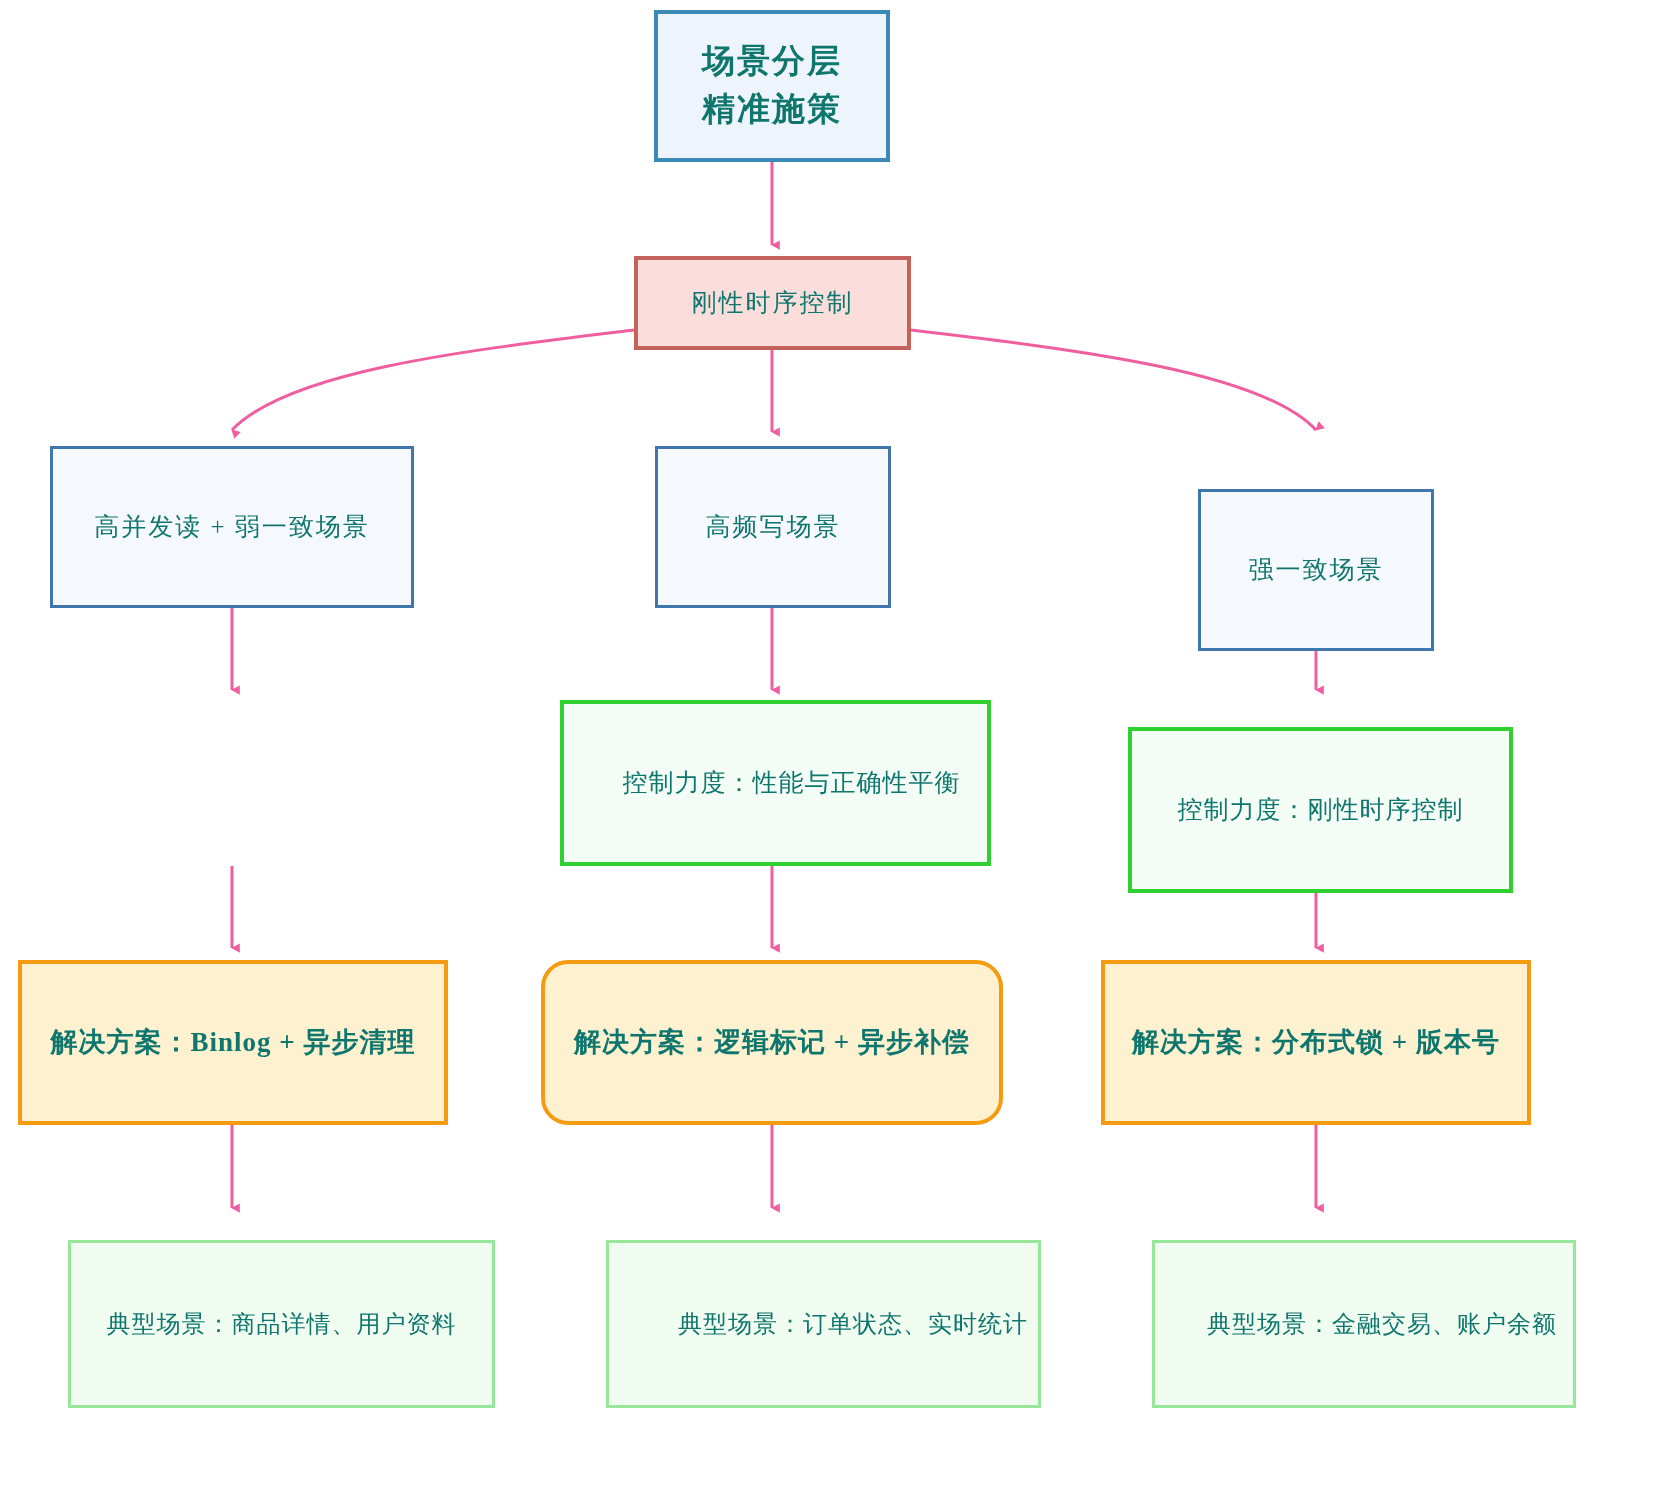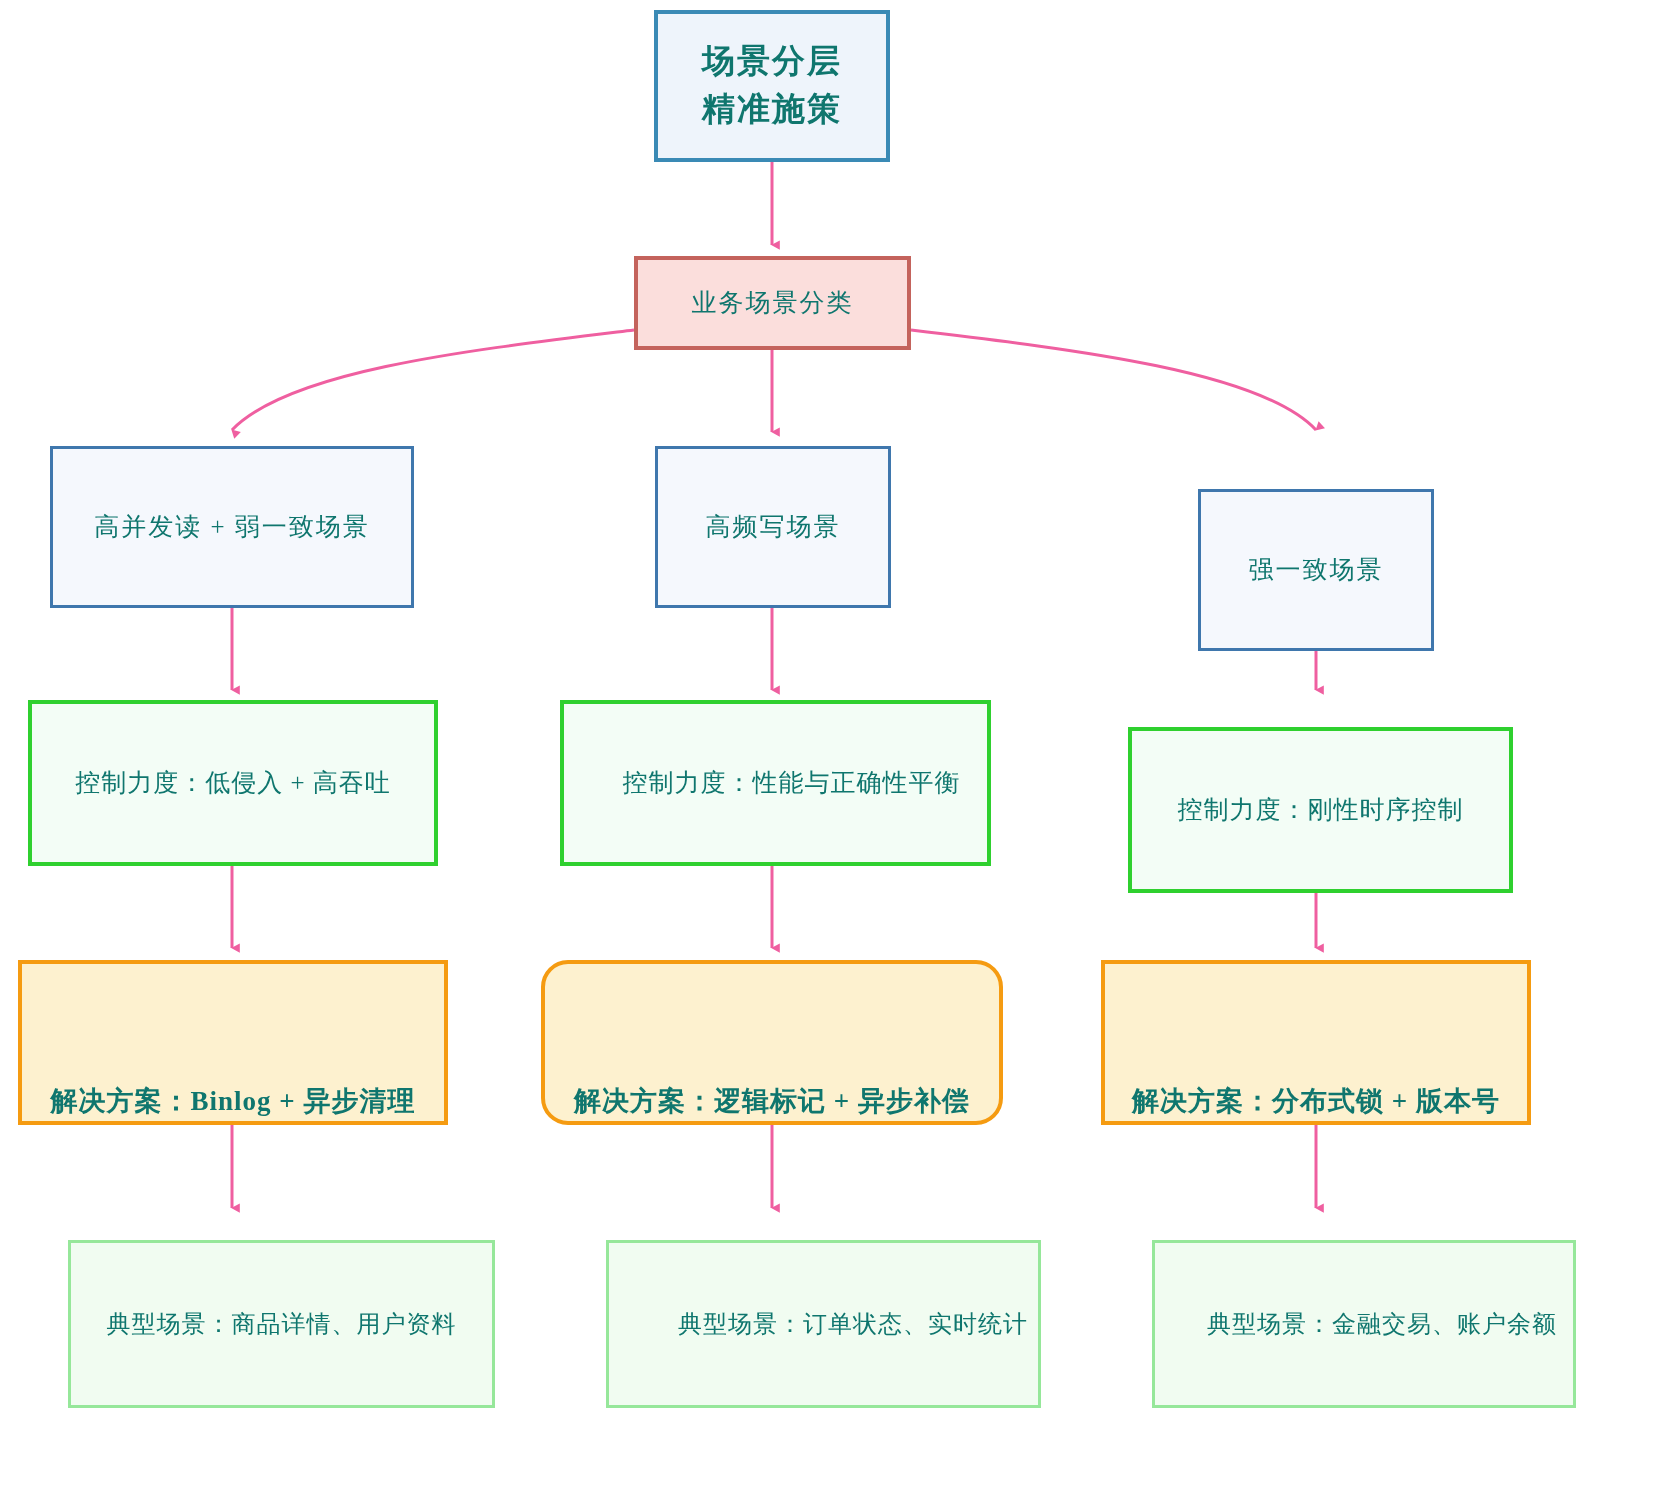--- a/index.html
+++ b/index.html
@@ -58,21 +58,20 @@
     background: #f3fdf6;
     font-size: 25px;
     letter-spacing: 1px;
   }
   .node-solution {
     border: 4px solid #f59b11;
     background: #fdf1cf;
     font-size: 27px;
     font-weight: bold;
     letter-spacing: 1px;
-    align-items: flex-end;
   }
   .node-typical {
     border: 3px solid #96e79a;
     background: #f1fcf1;
     font-size: 24px;
     letter-spacing: 1px;
     margin-left: 48px;
   }
   .node-label {
     display: block;
@@ -112,28 +111,25 @@
     <path d="M772,1125 L772,1208" stroke="#ef5fa0" stroke-width="3" fill="none" marker-end="url(#arrowPink)"></path>
     <path d="M1316,1125 L1316,1208" stroke="#ef5fa0" stroke-width="3" fill="none" marker-end="url(#arrowPink)"></path>
   </svg>
 
   <div class="node node-title" style="left:654px; top:10px; width:236px; height:152px;">
     <span class="node-label">场景分层
 精准施策</span>
   </div>
 
   <div class="node node-classify" style="left:634px; top:256px; width:277px; height:94px;">
-    <span class="node-label">业务场景分类</span>
+    <span class="node-label">刚性时序控制</span>
   </div>
 
   <div class="node node-scenario" style="left:50px; top:446px; width:364px; height:162px;">
     <span class="node-label">高并发读 + 弱一致场景</span>
-  </div>
-  <div class="node node-control" style="left:28px; top:700px; width:410px; height:166px;">
-    <span class="node-label">控制力度：低侵入 + 高吞吐</span>
   </div>
   <div class="node node-solution" style="left:18px; top:960px; width:430px; height:165px;">
     <span class="node-label">解决方案：Binlog + 异步清理</span>
   </div>
   <div class="node node-typical" style="left:20px; top:1240px; width:427px; height:168px;">
     <span class="node-label">典型场景：商品详情、用户资料</span>
   </div>
 
   <div class="node node-scenario" style="left:655px; top:446px; width:236px; height:162px;">
     <span class="node-label">高频写场景</span>

